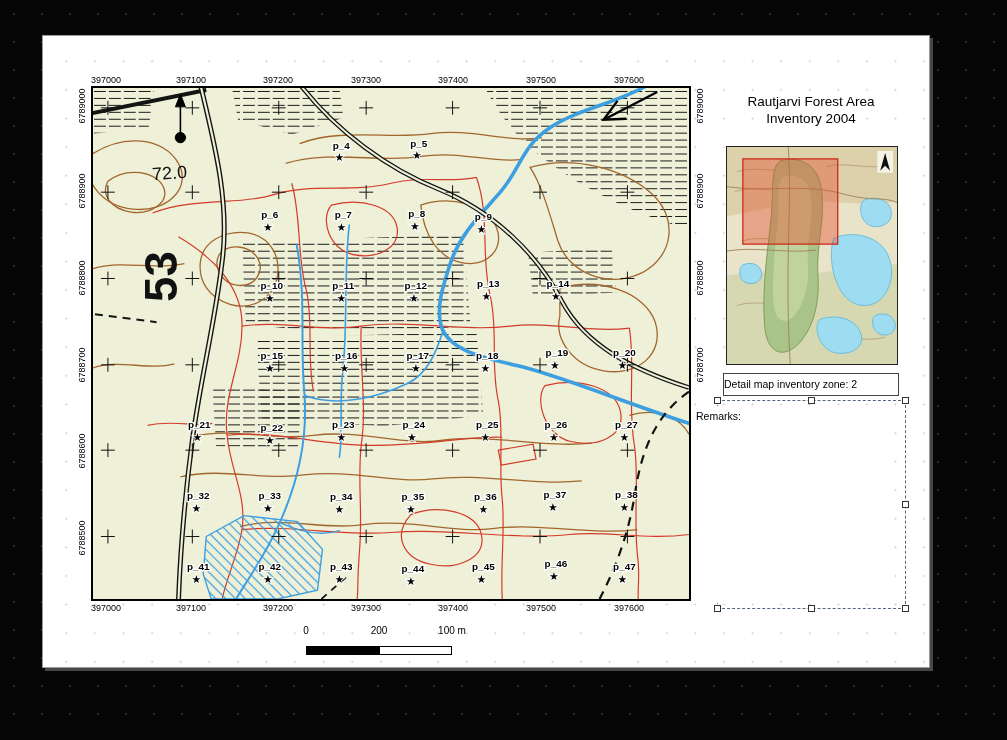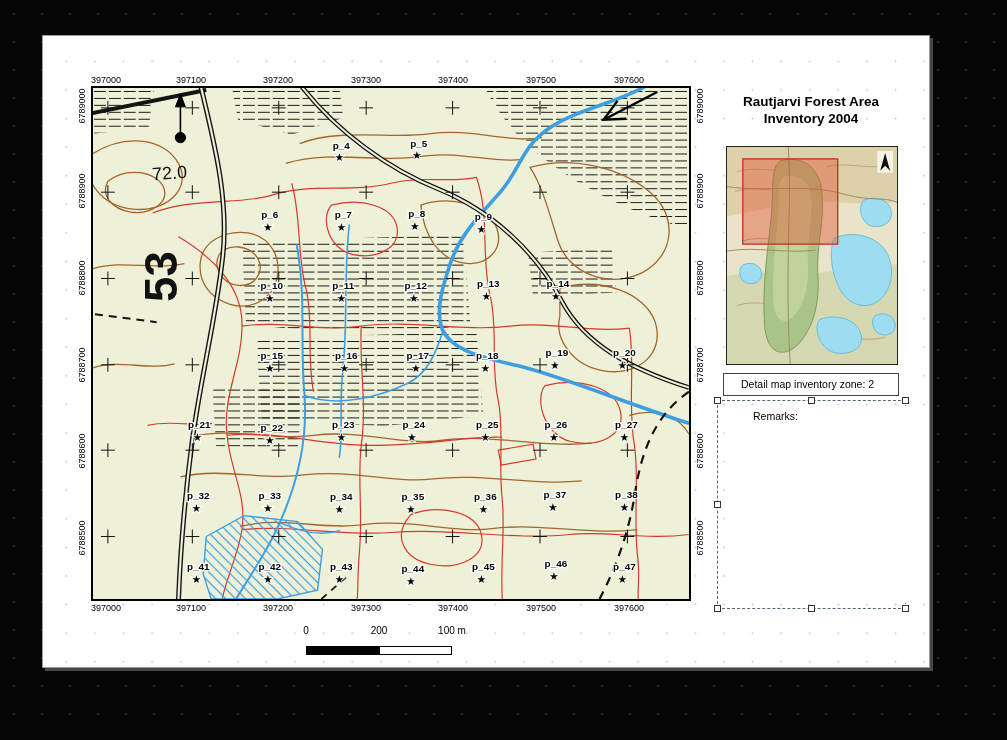--- a/index.html
+++ b/index.html
@@ -10,30 +10,30 @@
     background-image:radial-gradient(circle,#cfcfcf 0.9px,transparent 1.1px);background-size:28.6px 28.6px;background-position:9px 11px;
     border:1px solid #9a9a9a;box-shadow:3px 3px 0 #474747}
   .map-frame{position:absolute;left:48px;top:50px;width:600px;height:515px;border:2px solid #000;background:var(--map-background,#eff0d8)}
   .map-frame svg{display:block;width:100%;height:100%}
   svg text{font-family:"Liberation Sans",sans-serif}
   .plot-label{font-weight:bold;font-size:10px;text-anchor:middle;fill:#000;stroke:#fff;stroke-width:2.6px;paint-order:stroke}
   .plot-star{font-family:"DejaVu Sans",sans-serif;font-size:11px;text-anchor:middle;fill:#000;stroke:#fff;stroke-width:1.6px;paint-order:stroke}
   .glabel{position:absolute;font-size:9px;transform:translate(-50%,-50%);white-space:nowrap}
   .glabel.v{transform:translate(-50%,-50%) rotate(-90deg)}
   .grid-labels{position:absolute;inset:0;pointer-events:none}
-  .title{position:absolute;left:676px;top:57px;width:184px;text-align:center;font-weight:bold;font-size:13.5px;line-height:17px}
+  .title{position:absolute;left:676px;top:57px;width:184px;text-align:center;font-weight:normal;font-size:13.5px;line-height:17px}
   .overview{position:absolute;left:683px;top:110px;width:172px;height:219px;border:1px solid #222;background:#e9e3c9}
   .overview svg{display:block;width:100%;height:100%}
-  .detail-label{position:absolute;left:680px;top:337px;width:176px;height:23px;border:1px solid #444;background:#fff;font-size:10.5px;line-height:21px;padding-left:17px}
+  .detail-label{position:absolute;left:680px;top:337px;width:176px;height:23px;border:1px solid #444;background:#fff;font-size:10.5px;line-height:21px;padding-left:0}
   .selection{position:absolute;left:674px;top:364px;width:189px;height:209px;border:1px dashed #54677a}
   .handle{position:absolute;width:7px;height:7px;background:#fff;border:1px solid #333}
   .h-tl{left:-4px;top:-4px}.h-tm{left:calc(50% - 4px);top:-4px}.h-tr{right:-4px;top:-4px}
   .h-ml{left:-4px;top:calc(50% - 4px)}.h-mr{right:-4px;top:calc(50% - 4px)}
   .h-bl{left:-4px;bottom:-4px}.h-bm{left:calc(50% - 4px);bottom:-4px}.h-br{right:-4px;bottom:-4px}
-  .remarks{position:absolute;left:705px;top:370px;width:177px;height:197px;background:#fff;font-size:10.5px;line-height:13px;padding:4px 5px}
+  .remarks{position:absolute;left:648px;top:370px;width:177px;height:197px;background:#fff;font-size:10.5px;line-height:13px;padding:4px 5px}
   .scalebar{position:absolute;left:258px;top:589px;width:160px;height:34px}
   .scalebar .num{position:absolute;top:0;font-size:10px;transform:translateX(-50%);white-space:nowrap}
   .sb-seg{position:absolute;top:21px;height:9px;border:1px solid #000}
 </style>
 </head>
 <body>
 
 <div class="canvas">
   <div class="page">
 

